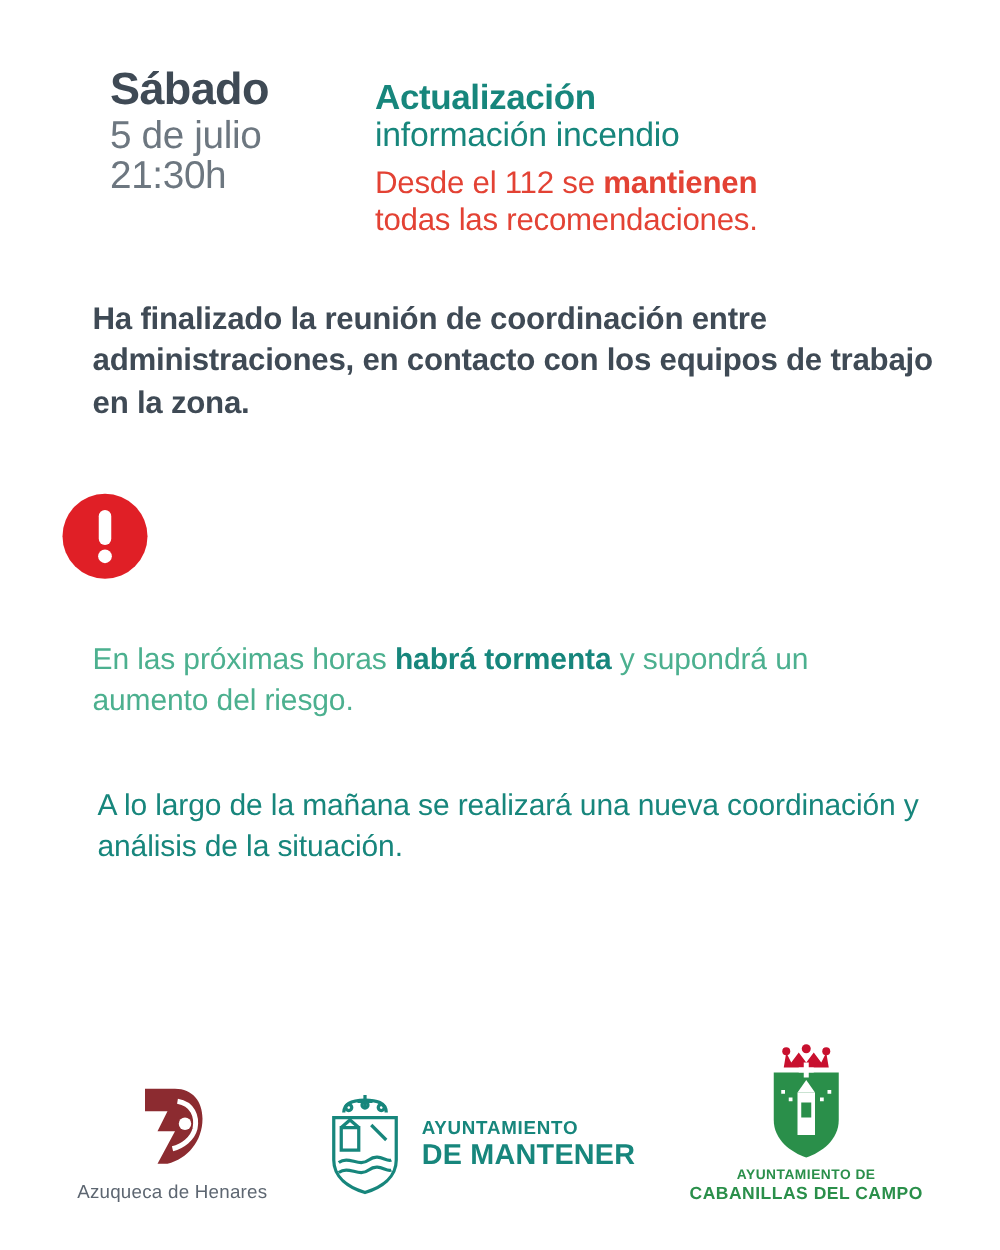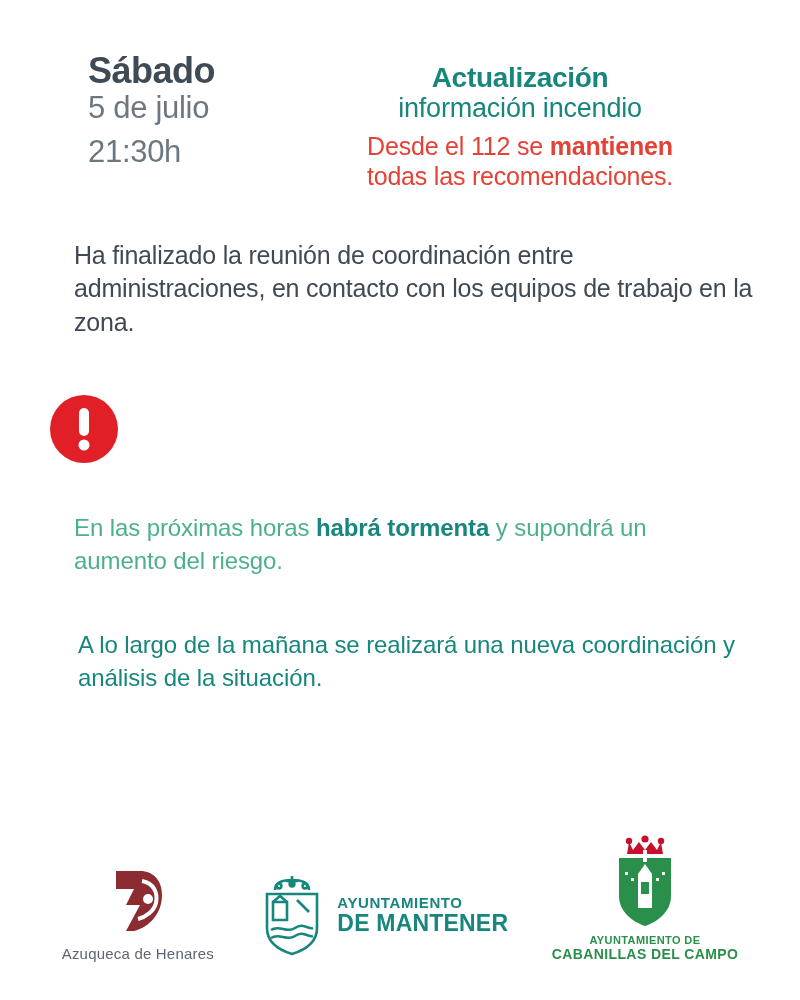--- a/index.html
+++ b/index.html
@@ -47,26 +47,24 @@
     color: #6d7780;
     display: block;
     letter-spacing: -0.3px;
   }
   .date-time {
     font-size: 31px;
     font-weight: 300;
     color: #6d7780;
     display: block;
     letter-spacing: -0.3px;
-    margin-top: 12px;
   }
   .headline-block {
     flex: 1 1 auto;
     padding-top: 10px;
-    text-align: center;
   }
   .headline-title {
     font-size: 28px;
     font-weight: bold;
     color: #17867c;
     display: block;
     line-height: 1.12;
     letter-spacing: -0.3px;
   }
   .headline-sub {
@@ -87,21 +85,21 @@
   }
   .headline-alert b {
     font-weight: bold;
   }
 
   
   .intro-para {
     margin: 48px 0 0 0;
     padding: 0 44px 0 74px;
     font-size: 25px;
-    font-weight: 400;
+    font-weight: 700;
     color: #3f4a55;
     line-height: 1.33;
     letter-spacing: -0.2px;
   }
 
   
   .alert-row {
     display: flex;
     align-items: flex-start;
     margin-top: 52px;

